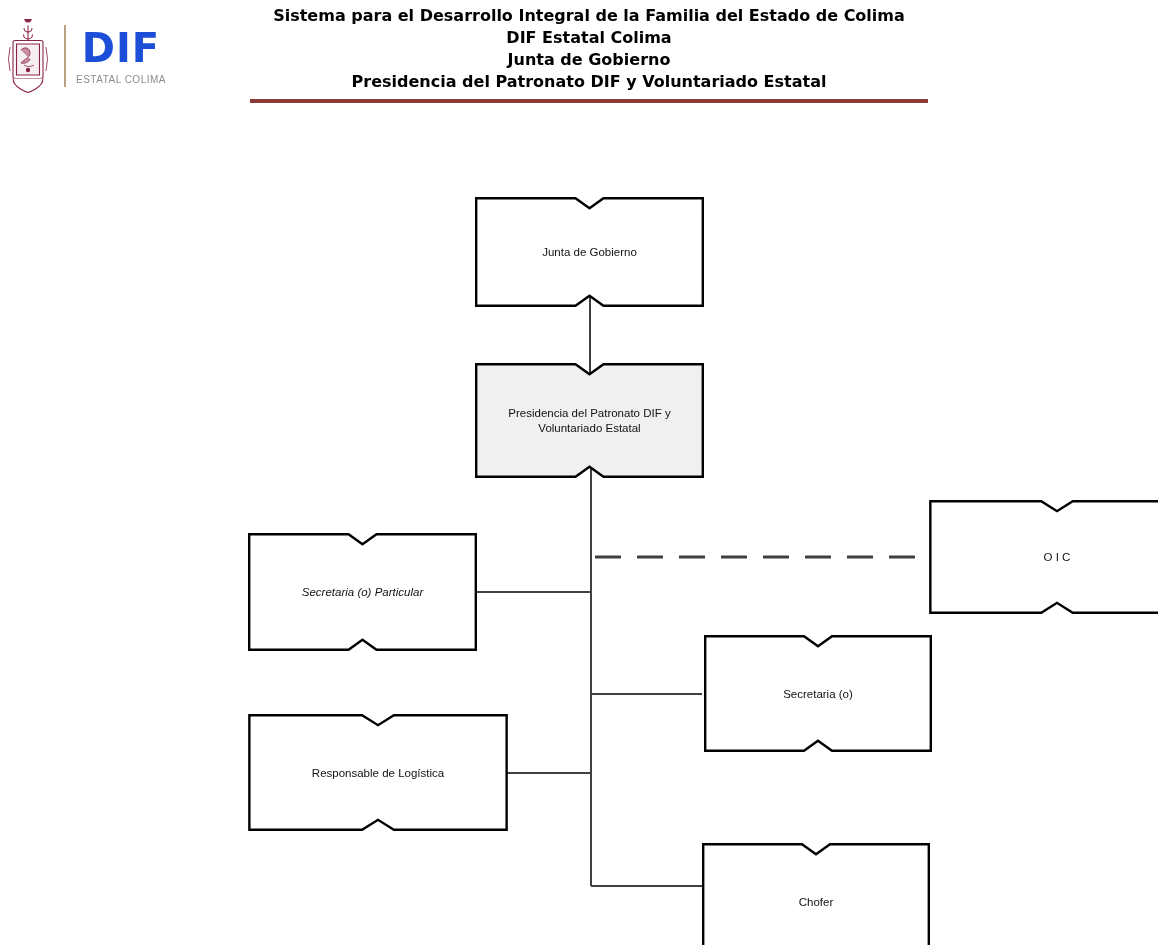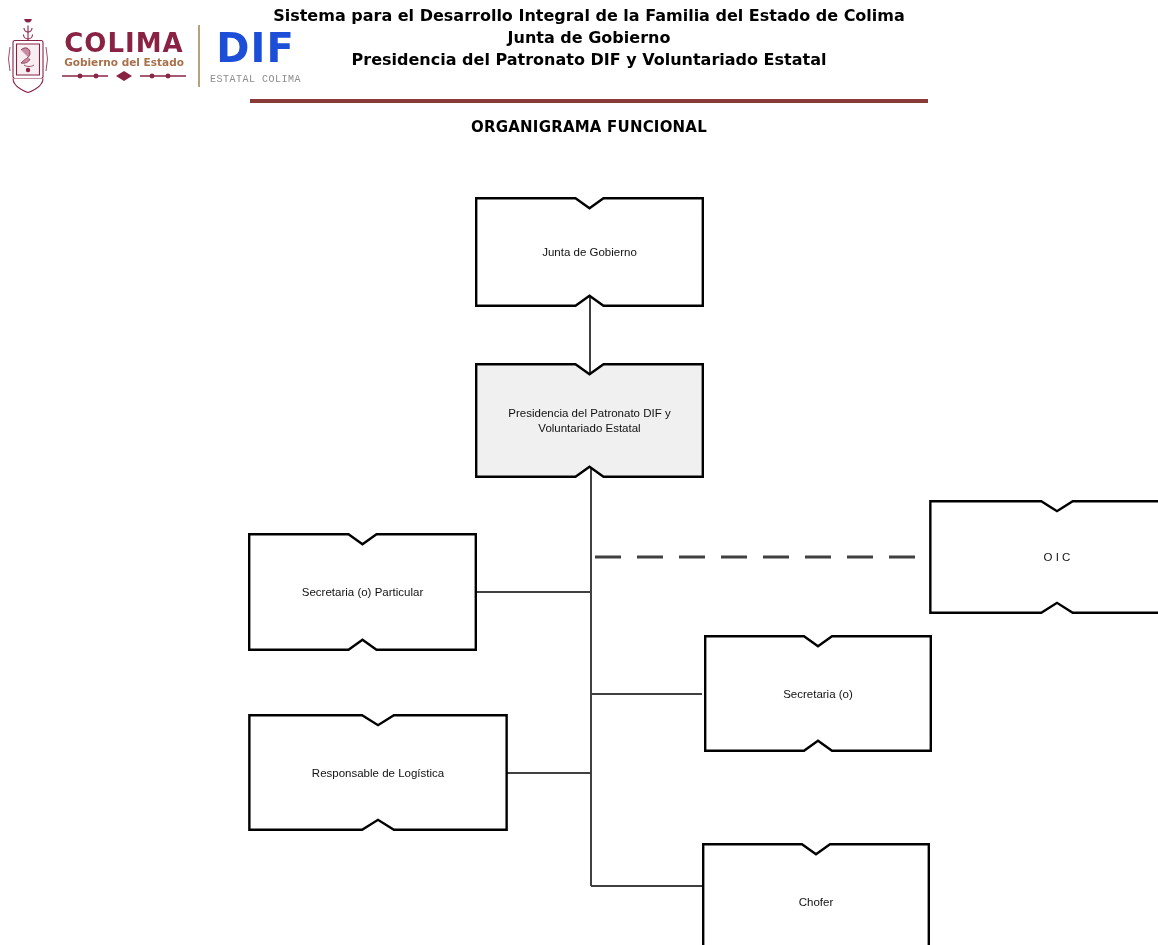--- a/index.html
+++ b/index.html
@@ -76,21 +76,21 @@
     line-height: 1;
   }
   #dif-word {
     font-family: "DejaVu Sans", sans-serif;
     font-weight: bold;
     font-size: 40px;
     letter-spacing: 1px;
     color: #1d4ed8;
   }
   #dif-sub {
-    font-family: Liberation Mono, monospace;
+    font-family: Liberation Sans, sans-serif;
     font-size: 10px;
     letter-spacing: 0.5px;
     color: #8c8c8c;
     margin-top: 7px;
   }
 
   #title-block {
     position: absolute;
     left: 250px; top: 5px;
     width: 678px;
@@ -180,54 +180,38 @@
         <path d="M19 31 c4 -4 9 -2 9 3 c0 5 -6 6 -9 10 c4 1 8 -1 9 -4" fill="#c98ba2" stroke="#8a2343" stroke-width="0.8"></path>
         <path d="M22 46 c3 2 7 2 10 0" stroke-width="0.8"></path>
         <circle cx="26" cy="51" r="2.2" fill="#8a2343" stroke="none"></circle>
       </g>
       <g stroke="#8a2343" stroke-width="0.9" fill="none" opacity="0.9">
         <path d="M8 28 q-3 12 0 24"></path>
         <path d="M44 28 q3 12 0 24"></path>
       </g>
     </svg>
 
-    <div id="colima-wordmark">
-      <div id="colima-word">COLIMA</div>
-      <div id="colima-sub">Gobierno del Estado</div>
-      <svg id="colima-rule" viewBox="0 0 128 12">
-        <g stroke="#8a2343" stroke-width="1.3" fill="none">
-          <line x1="2" y1="6" x2="48" y2="6"></line>
-          <line x1="80" y1="6" x2="126" y2="6"></line>
-          <circle cx="20" cy="6" r="1.8" fill="#8a2343"></circle>
-          <circle cx="36" cy="6" r="1.8" fill="#8a2343"></circle>
-          <circle cx="92" cy="6" r="1.8" fill="#8a2343"></circle>
-          <circle cx="108" cy="6" r="1.8" fill="#8a2343"></circle>
-        </g>
-        <path d="M56 6 L64 1 L64 11 Z M72 6 L64 1 L64 11 Z" fill="#8a2343"></path>
-        <circle cx="64" cy="6" r="2.2" fill="#8a2343"></circle>
-      </svg>
-    </div>
 
     <div id="logo-divider"></div>
 
     <div id="dif-wordmark">
       <div id="dif-word">DIF</div>
       <div id="dif-sub">ESTATAL COLIMA</div>
     </div>
   </div>
 
   <div id="title-block">
     <div class="title-line">Sistema para el Desarrollo Integral de la Familia del Estado de Colima</div>
+    <div class="title-line">DIF Estatal Colima</div>
     <div class="title-line">Junta de Gobierno</div>
     <div class="title-line">Presidencia del Patronato DIF y Voluntariado Estatal</div>
   </div>
 
   <div id="title-rule"></div>
 
-  <div id="chart-heading">ORGANIGRAMA FUNCIONAL</div>
 </div>
 
 <div id="org-chart">
   <svg id="connector-layer" viewBox="0 0 1158 945">
       <line x1="590" y1="297" x2="590" y2="373" stroke="#404040" stroke-width="2"></line>
       <line x1="591" y1="468" x2="591" y2="886" stroke="#404040" stroke-width="2"></line>
       <line x1="477" y1="592" x2="591" y2="592" stroke="#404040" stroke-width="2"></line>
       <line x1="477" y1="773" x2="591" y2="773" stroke="#404040" stroke-width="2"></line>
       <line x1="591" y1="694" x2="702" y2="694" stroke="#404040" stroke-width="2"></line>
       <line x1="591" y1="886" x2="702" y2="886" stroke="#404040" stroke-width="2"></line>
@@ -245,21 +229,21 @@
           <path d="M1.2,1.2 L100.5,1.2 L114.5,11.2 L128.5,1.2 L227.8,1.2 L227.8,113.8 L128.5,113.8 L114.5,103.8 L100.5,113.8 L1.2,113.8 Z" fill="#f0f0f0" stroke="#000000" stroke-width="2.4" vector-effect="non-scaling-stroke"></path>
         </svg>
         <div class="node-label">Presidencia del Patronato DIF y Voluntariado Estatal</div>
       </div>
       <div class="node" style="left: 929px; top: 500px; width: 256px; height: 114px;">
         <svg class="node-shape" viewBox="0 0 228 114" preserveAspectRatio="none">
           <path d="M1.2,1.2 L100,1.2 L114,11.2 L128,1.2 L226.8,1.2 L226.8,112.8 L128,112.8 L114,102.8 L100,112.8 L1.2,112.8 Z" fill="#ffffff" stroke="#000000" stroke-width="2.4" vector-effect="non-scaling-stroke"></path>
         </svg>
         <div class="node-label">O I C</div>
       </div>
-      <div class="node" style="left: 248px; top: 533px; width: 229px; height: 118px;">
+      <div class="node" style="left: 248px; top: 533px; width: 229px; height: 118px; font-style: italic;">
         <svg class="node-shape" viewBox="0 0 229 118" preserveAspectRatio="none">
           <path d="M1.2,1.2 L100.5,1.2 L114.5,11.2 L128.5,1.2 L227.8,1.2 L227.8,116.8 L128.5,116.8 L114.5,106.8 L100.5,116.8 L1.2,116.8 Z" fill="#ffffff" stroke="#000000" stroke-width="2.4" vector-effect="non-scaling-stroke"></path>
         </svg>
         <div class="node-label">Secretaria (o) Particular</div>
       </div>
       <div class="node" style="left: 704px; top: 635px; width: 228px; height: 117px;">
         <svg class="node-shape" viewBox="0 0 228 117" preserveAspectRatio="none">
           <path d="M1.2,1.2 L100,1.2 L114,11.2 L128,1.2 L226.8,1.2 L226.8,115.8 L128,115.8 L114,105.8 L100,115.8 L1.2,115.8 Z" fill="#ffffff" stroke="#000000" stroke-width="2.4" vector-effect="non-scaling-stroke"></path>
         </svg>
         <div class="node-label">Secretaria (o)</div>

